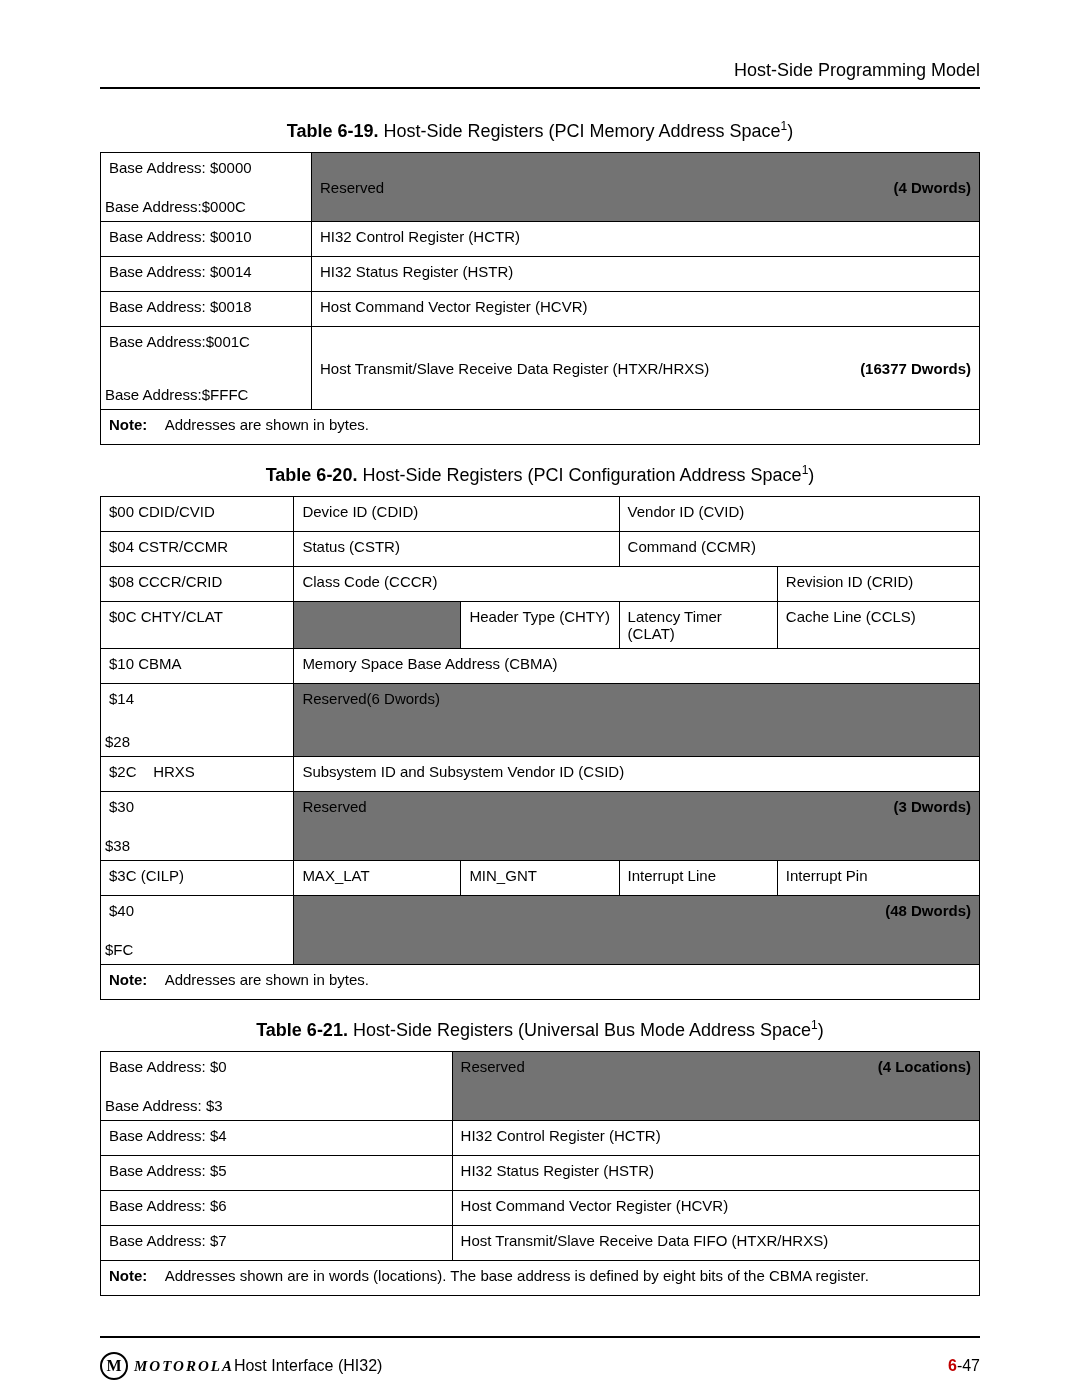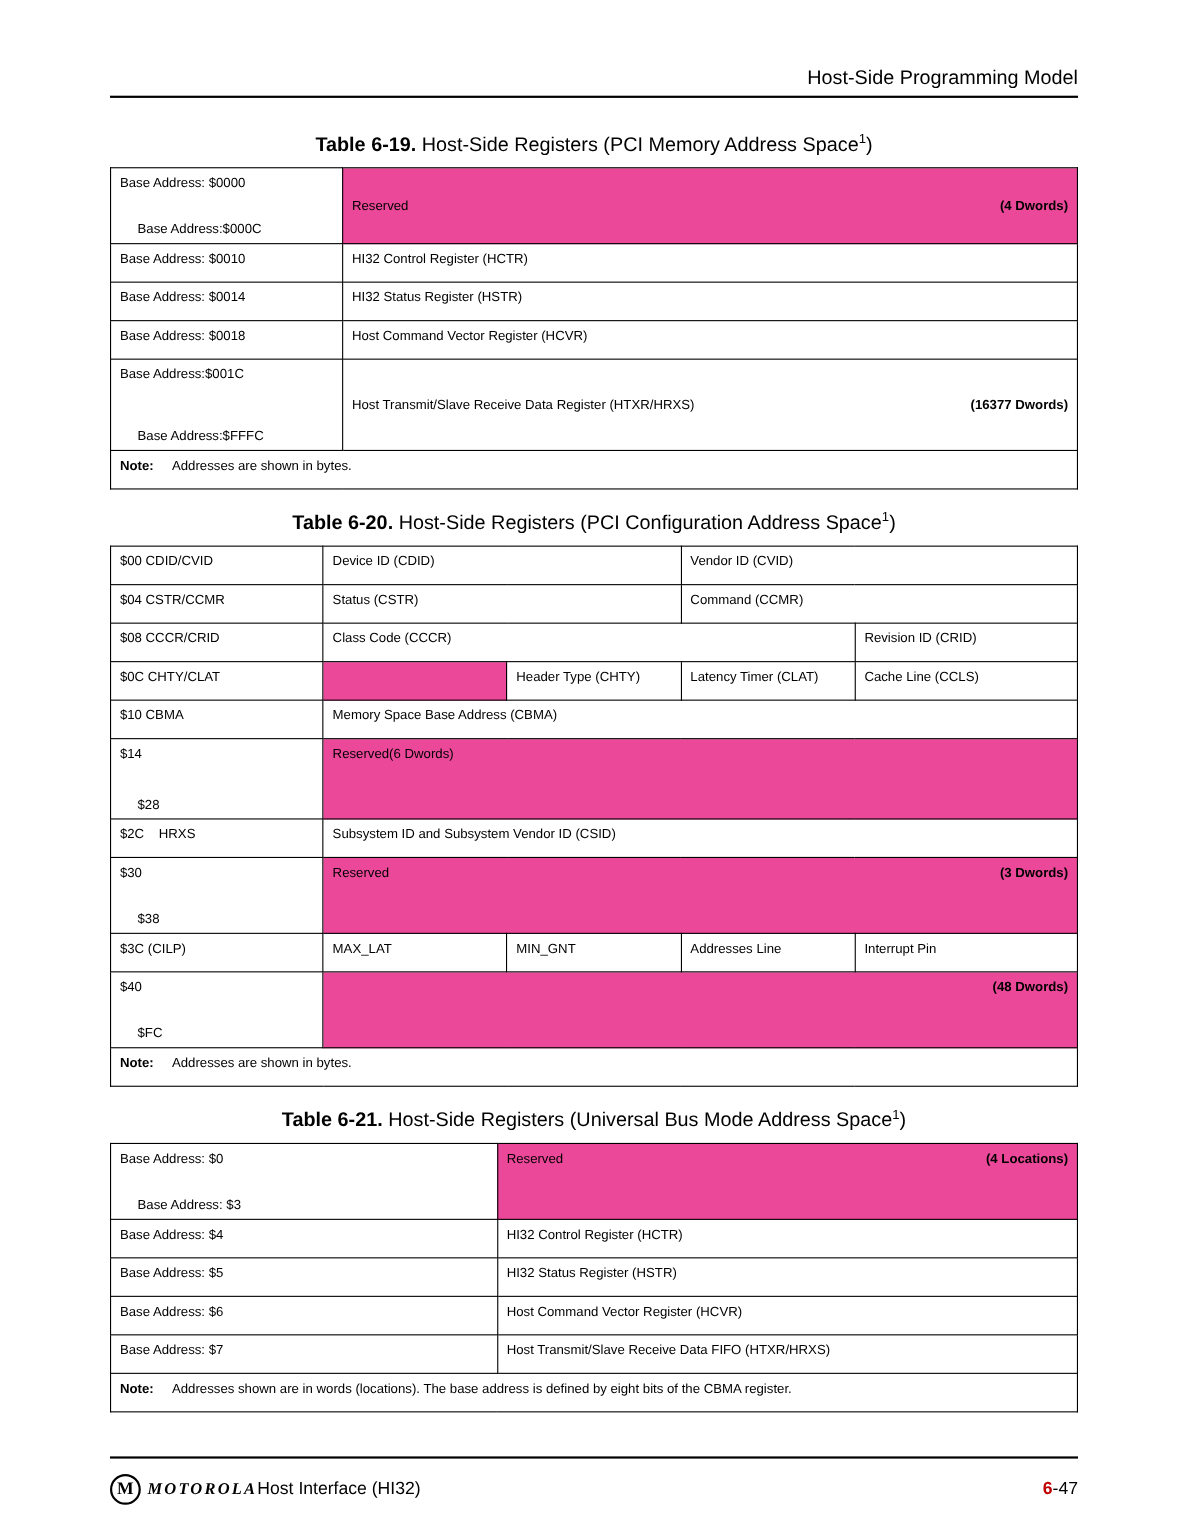--- a/index.html
+++ b/index.html
@@ -27,32 +27,32 @@
   .table-caption {
     text-align: center;
     font-size: 18px;
     margin: 18px 0 10px 0;
   }
   .table-caption .bold { font-weight: bold; text-align: center; }
   .table-caption sup { font-size: 12px; }
   table {
     border-collapse: collapse;
     width: 100%;
-    font-size: 12px;
+    font-size: 15px;
   }
   td {
     border: 1px solid #000;
     padding: 6px 8px;
     vertical-align: top;
     height: 22px;
   }
-  td.shade { background: #ec4899; }
+  td.shade { background: #737373; }
   .tall { height: 56px; position: relative; }
   .top-txt { position: absolute; top: 6px; left: 8px; }
-  .bot-txt { position: absolute; bottom: 6px; left: 24px; }
+  .bot-txt { position: absolute; bottom: 6px; left: 4px; }
   .right-txt { float: right; font-weight: bold; }
   .note-label { font-weight: bold; padding-right: 14px; }
   .footer {
     margin-top: 40px;
   }
   .footer-hr {
     border: none;
     border-top: 2px solid #000;
     margin-bottom: 14px;
   }
@@ -199,21 +199,21 @@
       </td>
       <td colspan="4" class="shade">
         <span>Reserved</span>
         <span class="right-txt">(3 Dwords)</span>
       </td>
     </tr>
     <tr>
       <td>$3C (CILP)</td>
       <td>MAX_LAT</td>
       <td>MIN_GNT</td>
-      <td>Addresses Line</td>
+      <td>Interrupt Line</td>
       <td>Interrupt Pin</td>
     </tr>
     <tr>
       <td class="tall">
         <span class="top-txt">$40</span>
         <span class="bot-txt">$FC</span>
       </td>
       <td colspan="4" class="shade">
         <span class="right-txt">(48 Dwords)</span>
       </td>

